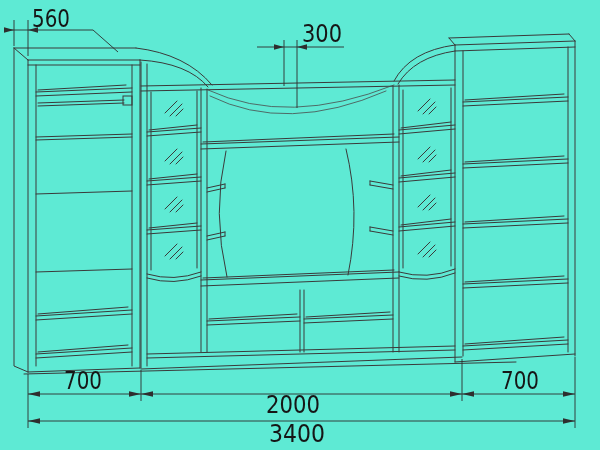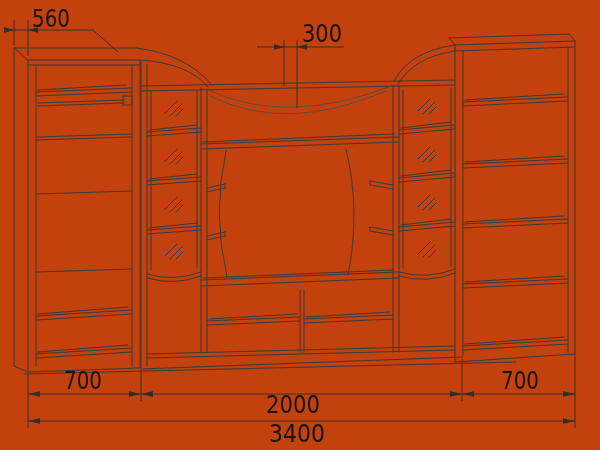--- a/index.html
+++ b/index.html
@@ -1,18 +1,18 @@
 <!DOCTYPE html>
 <html><head>
 <meta charset="utf-8">
 <style>
   html,body{margin:0;padding:0;background:#ffffff;}
   .stage{
     position:relative;width:600px;height:450px;
-    background:#c2410c;overflow:hidden;
+    background:#5eead4;overflow:hidden;
     font-family:"DejaVu Sans",sans-serif;
     text-align:right;
   }
   svg{display:block;}
   .ln{stroke:#3a3a3a;stroke-width:1;fill:none;stroke-linecap:round;}
   .thin{stroke:#4a4a4a;stroke-width:0.8;}
   .dim-line{stroke:#2e2e2e;stroke-width:0.9;fill:none;}
   .dim-text{fill:#161616;font-size:25px;font-family:"DejaVu Sans",sans-serif;}
   .arrowhead{fill:#2e2e2e;stroke:none;}
 </style>

